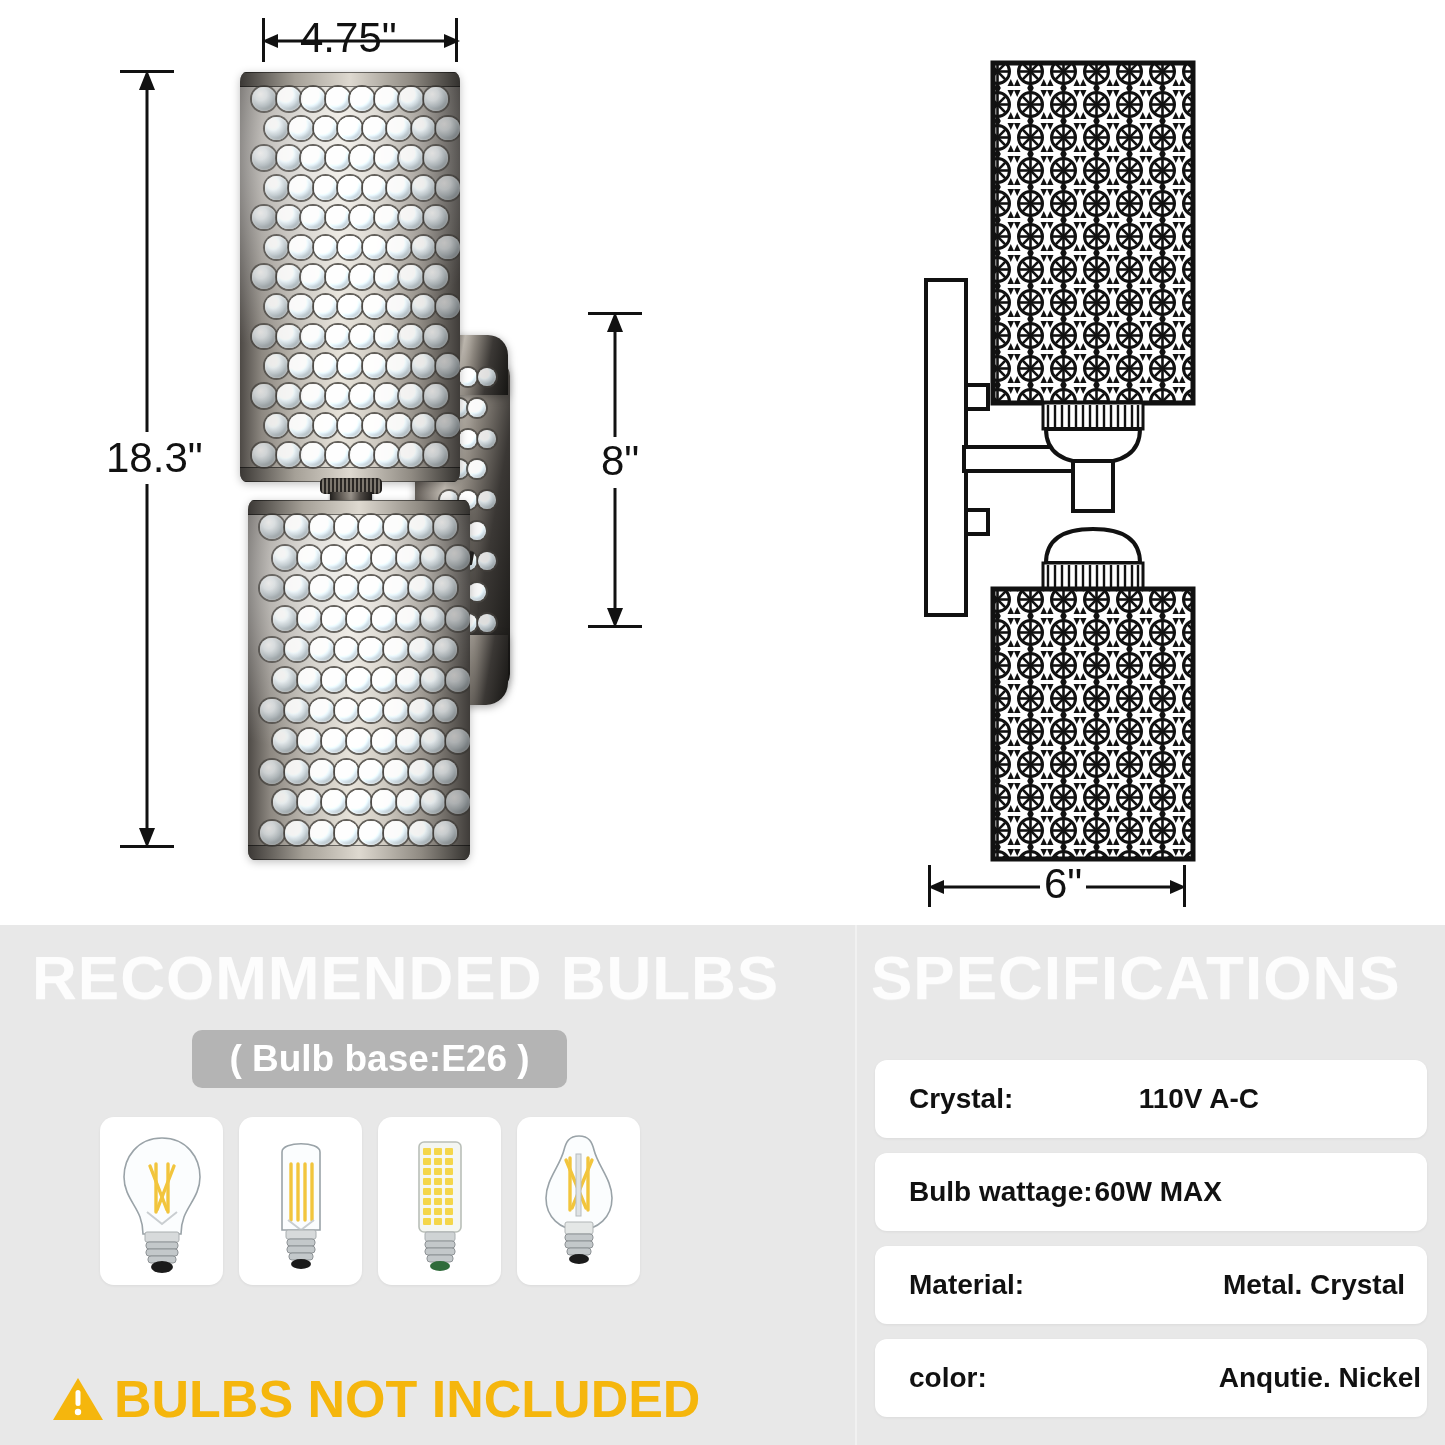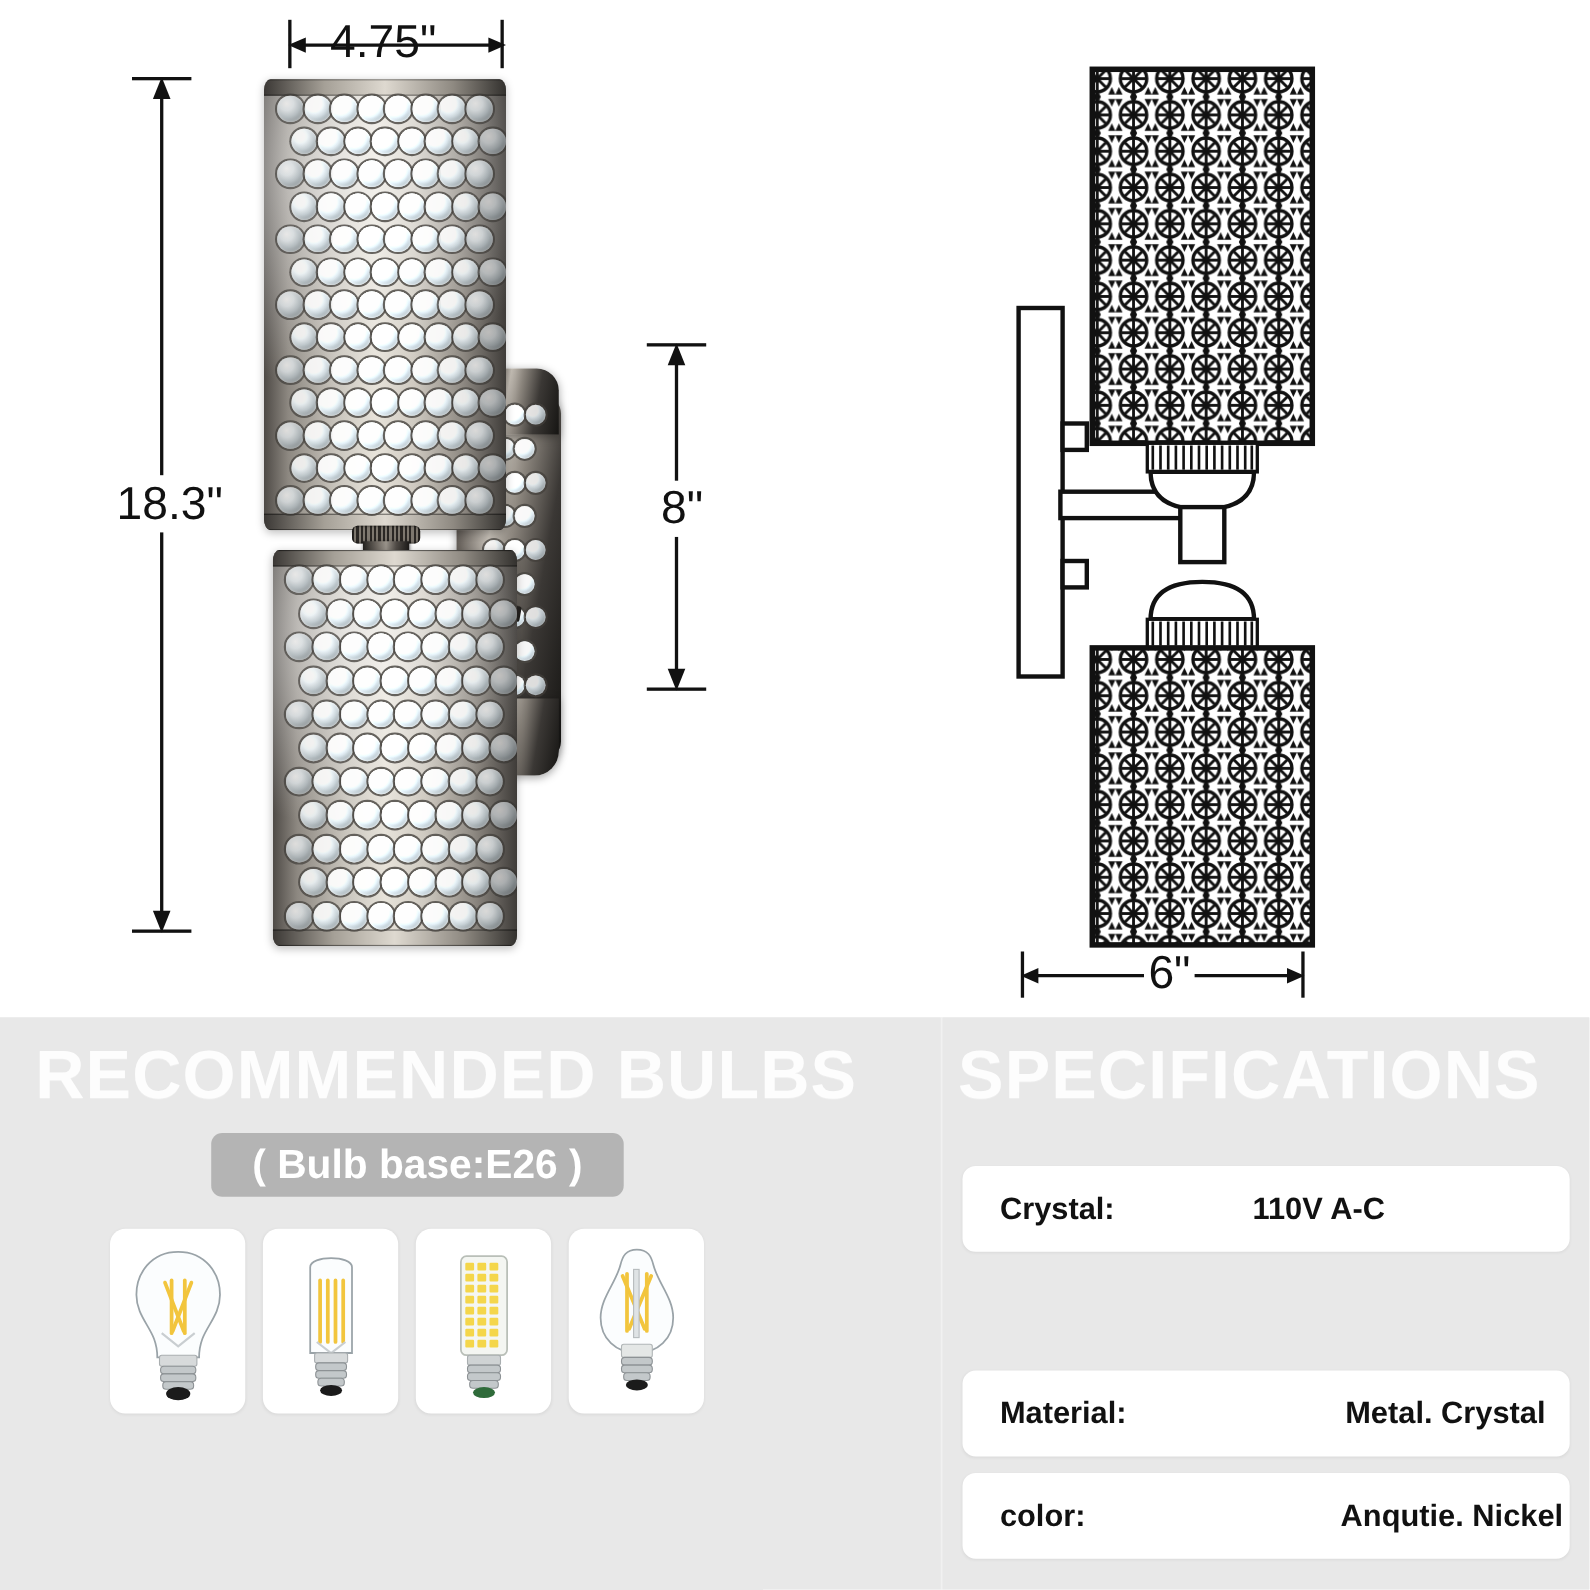--- a/index.html
+++ b/index.html
@@ -583,30 +583,42 @@
           <rect x="41" y="98" width="28" height="12" rx="2" fill="#e4e7e6" stroke="#b0b5b6" stroke-width="1"></rect>
           <g fill="#c3c8ca" stroke="#8d9295" stroke-width="1">
             <rect x="41" y="110" width="28" height="7" rx="3"></rect>
             <rect x="41" y="117" width="28" height="7" rx="3"></rect>
             <rect x="43" y="124" width="24" height="7" rx="3"></rect>
           </g>
           <ellipse cx="55" cy="135" rx="10" ry="5" fill="#1b1b1b"></ellipse>
         </svg>
       </div>
 
+      <div class="warn" style="left:52px;top:444px;font-size:52px;">
+        <svg width="52" height="48" viewBox="0 0 52 48">
+          <polygon points="26,3 51,45 1,45" fill="#f5b60d"></polygon>
+          <rect x="23.5" y="15" width="5" height="16" rx="2.5" fill="#ffffff"></rect>
+          <circle cx="26" cy="37" r="3.2" fill="#ffffff"></circle>
+        </svg>
+        <span>BULBS NOT INCLUDED</span>
+      </div>
     </div>
 
     <div class="panel-right">
       <div class="section-title" style="left:14px;top:22px;font-size:62px;">SPECIFICATIONS</div>
 
       <div class="spec-row" style="left:18px;top:135px;width:552px;height:78px;">
         <span class="spec-label">Crystal:</span>
         <span class="spec-value" style="right:168px;">110V  A-C</span>
       </div>
 
+      <div class="spec-row" style="left:18px;top:228px;width:552px;height:78px;">
+        <span class="spec-label">Bulb wattage:</span>
+        <span class="spec-value" style="right:205px;">60W MAX</span>
+      </div>
 
       <div class="spec-row" style="left:18px;top:414px;width:552px;height:78px;">
         <span class="spec-label">color:</span>
         <span class="spec-value" style="right:6px;">Anqutie. Nickel</span>
       </div>
 
       <div class="spec-row" style="left:18px;top:321px;width:552px;height:78px;">
         <span class="spec-label">Material:</span>
         <span class="spec-value" style="right:22px;">Metal. Crystal</span>
       </div>

